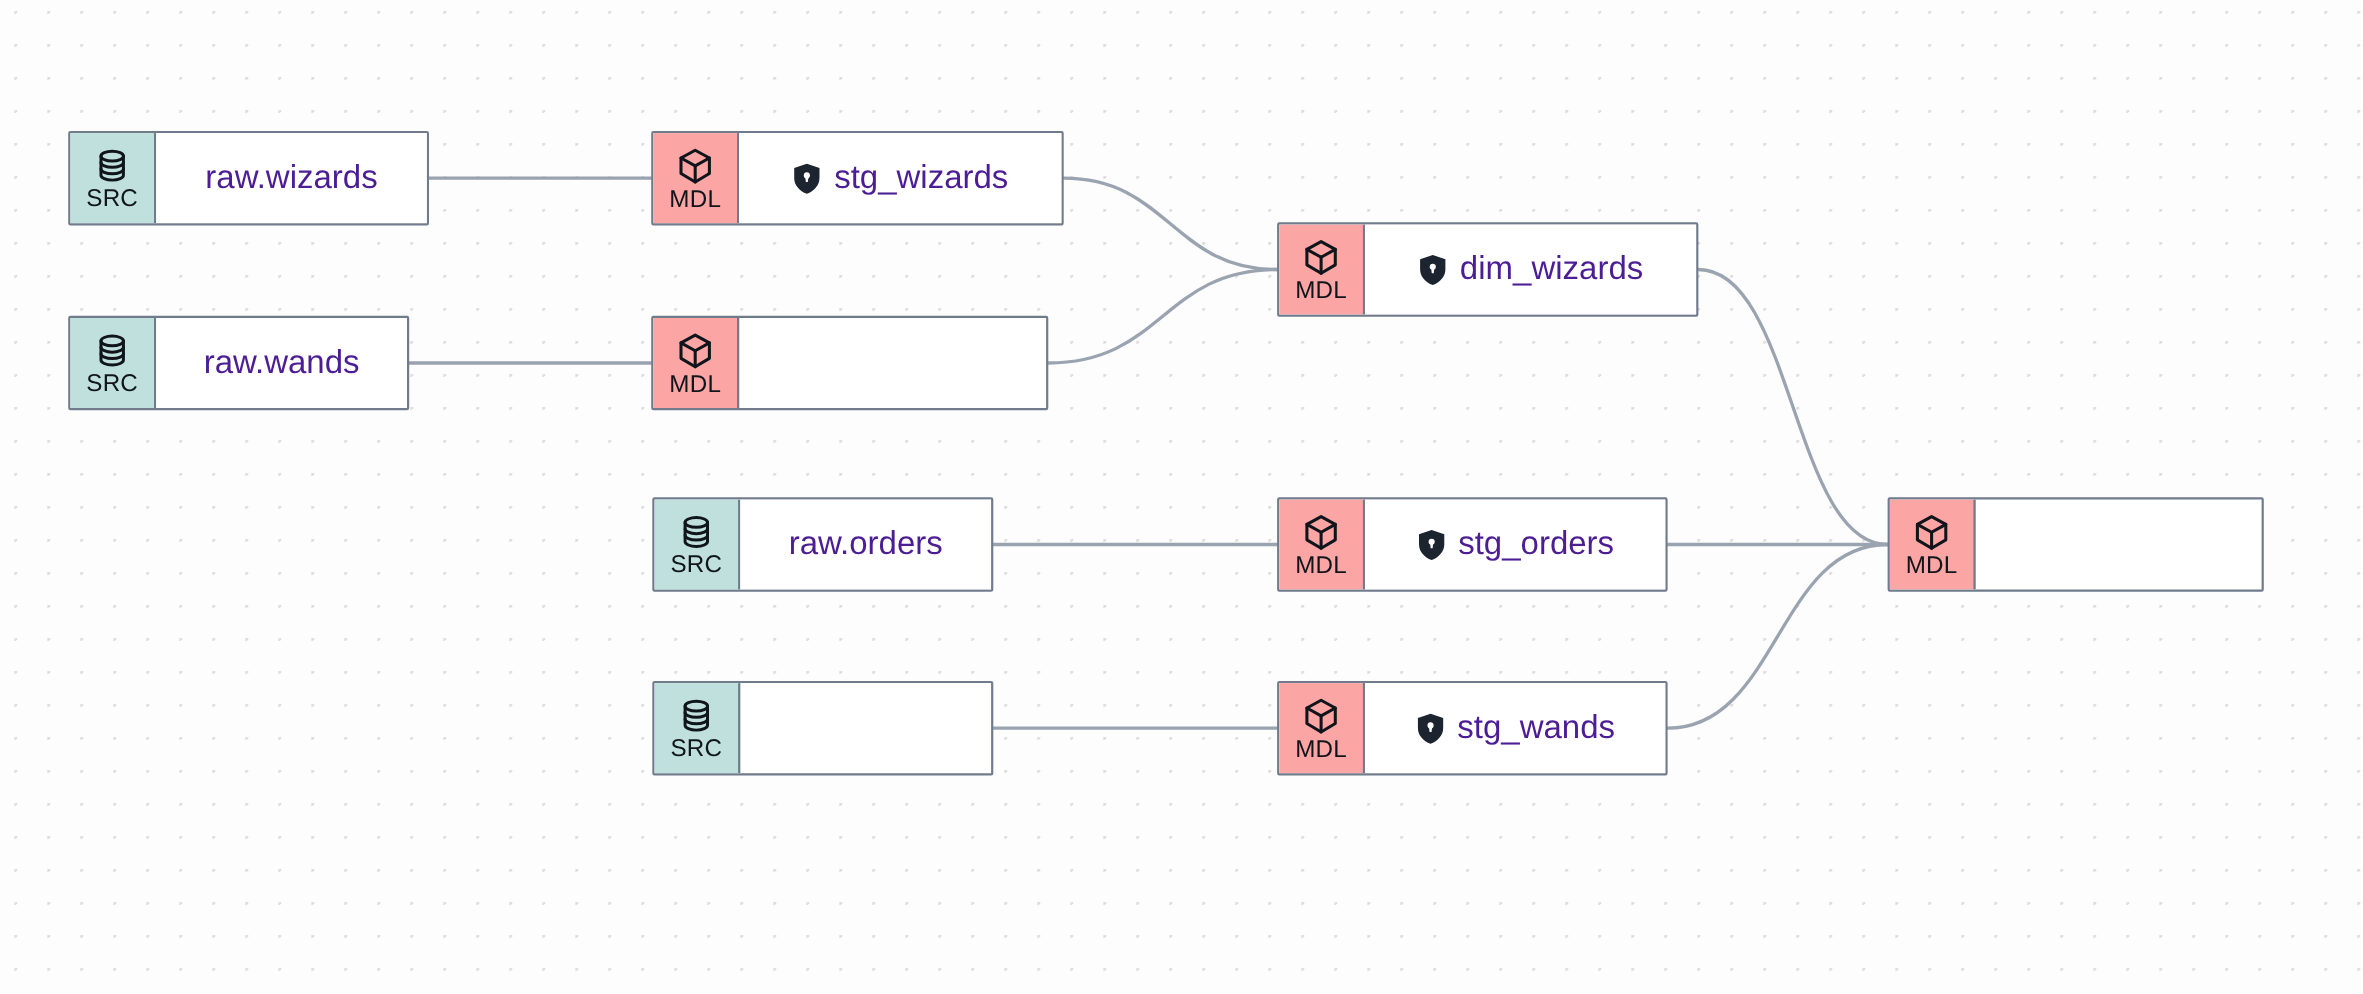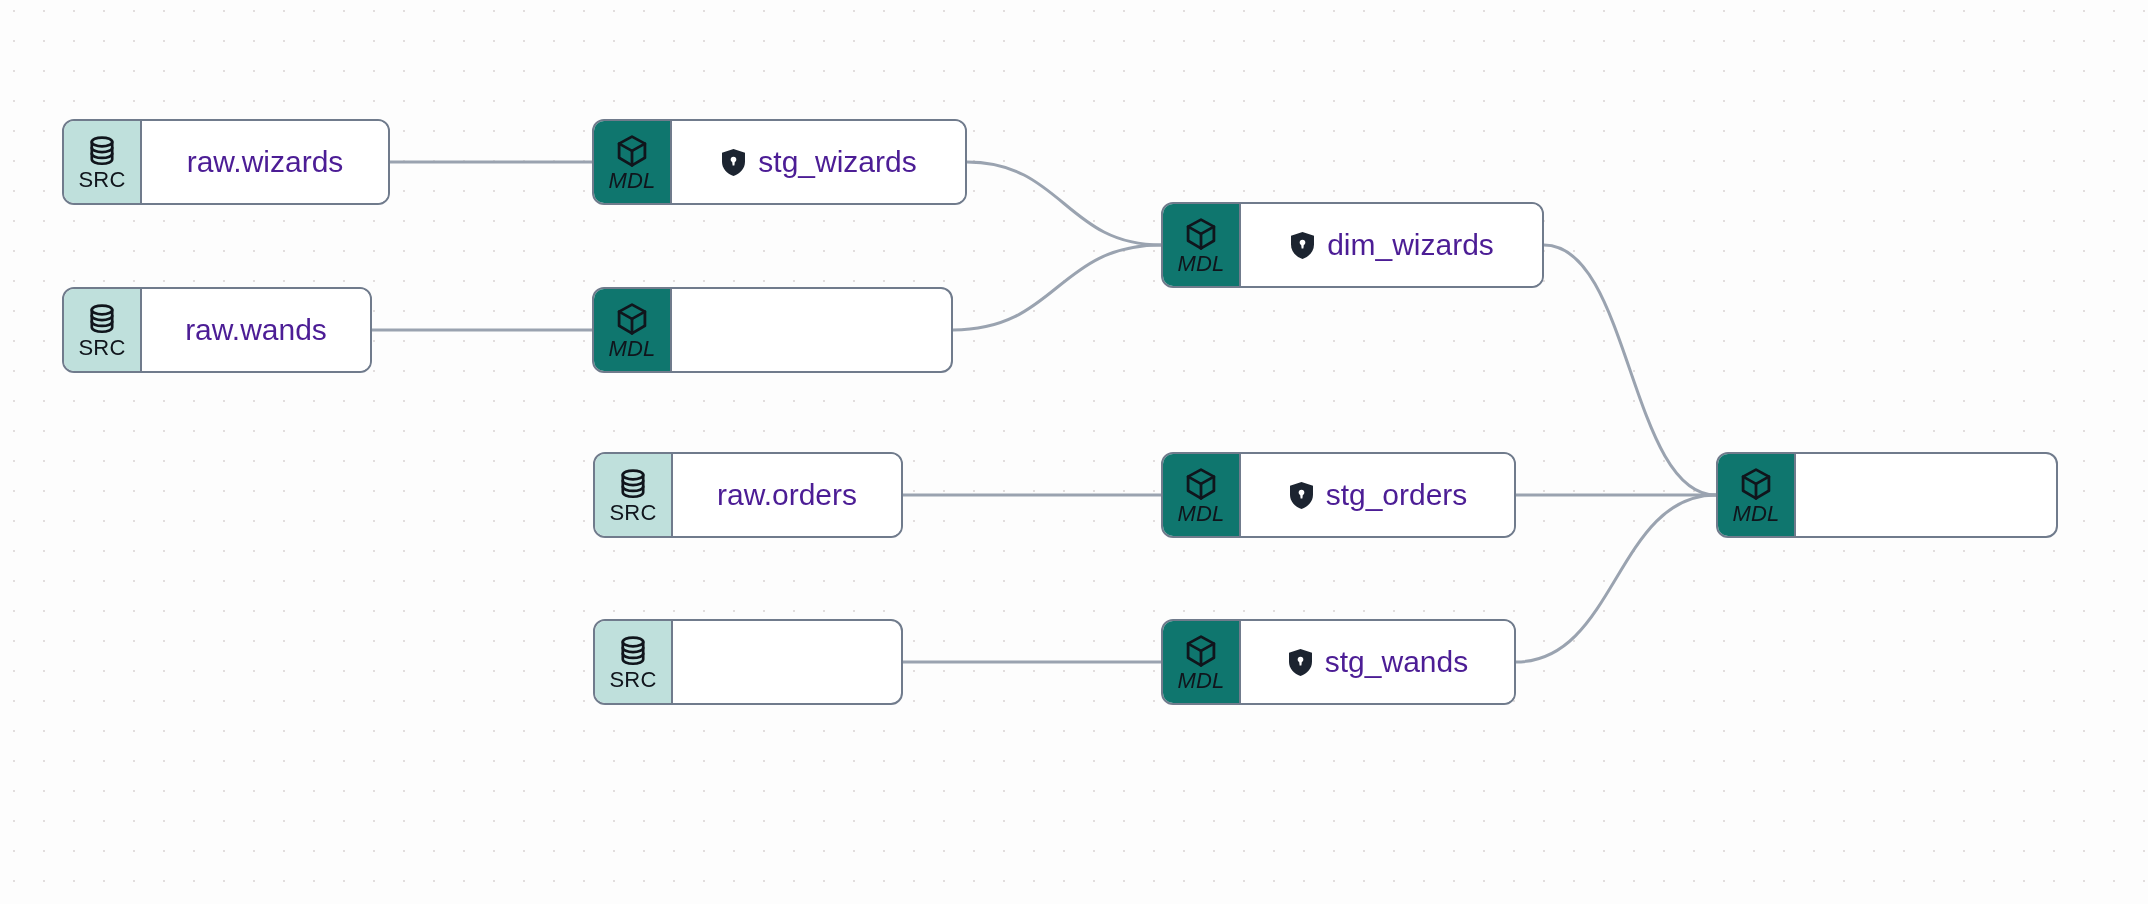--- a/index.html
+++ b/index.html
@@ -35,38 +35,38 @@
     stroke-linecap: round;
   }
 
   
   .node {
     position: absolute;
     display: flex;
     align-items: stretch;
     height: 86px;
     border: 2.5px solid #707b8c;
-    border-radius: 12px;
+    border-radius: 2px;
     background: #ffffff;
     box-sizing: border-box;
     overflow: hidden;
   }
   .node-badge {
     width: 78px;
     flex: 0 0 78px;
     display: flex;
     flex-direction: column;
     align-items: center;
     justify-content: center;
     gap: 1px;
     border-right: 2.5px solid #707b8c;
     box-sizing: border-box;
   }
   .node.src .node-badge { background: #bfe0dc; }
-  .node.mdl .node-badge { background: #0f766e; font-style: italic; }
+  .node.mdl .node-badge { background: #fca5a5; }
   .badge-icon {
     display: block;
     line-height: 0;
   }
   .badge-label {
     font-size: 22px;
     letter-spacing: 0.2px;
     color: #10151c;
     line-height: 1;
   }

